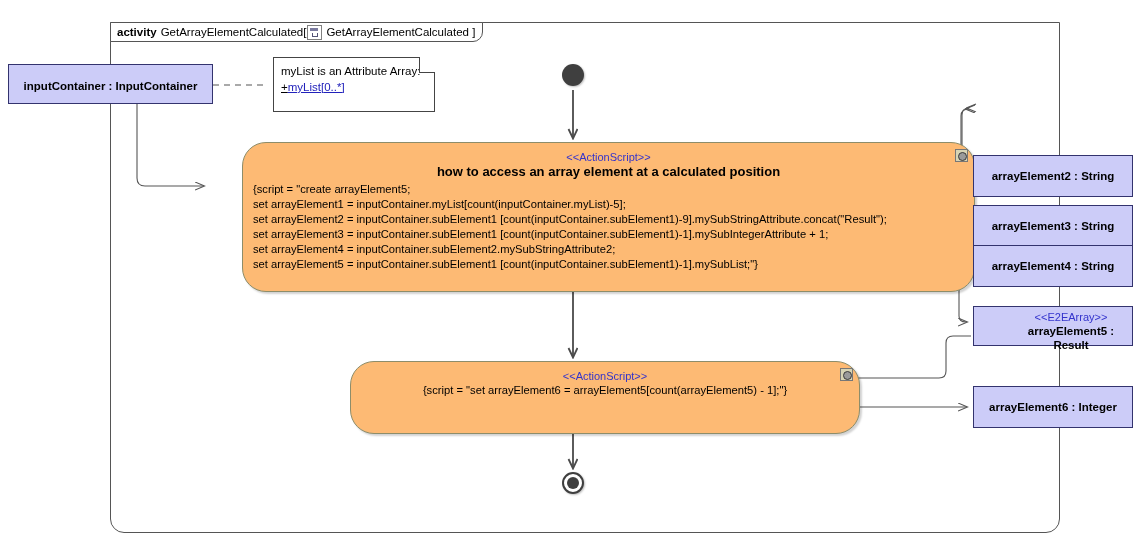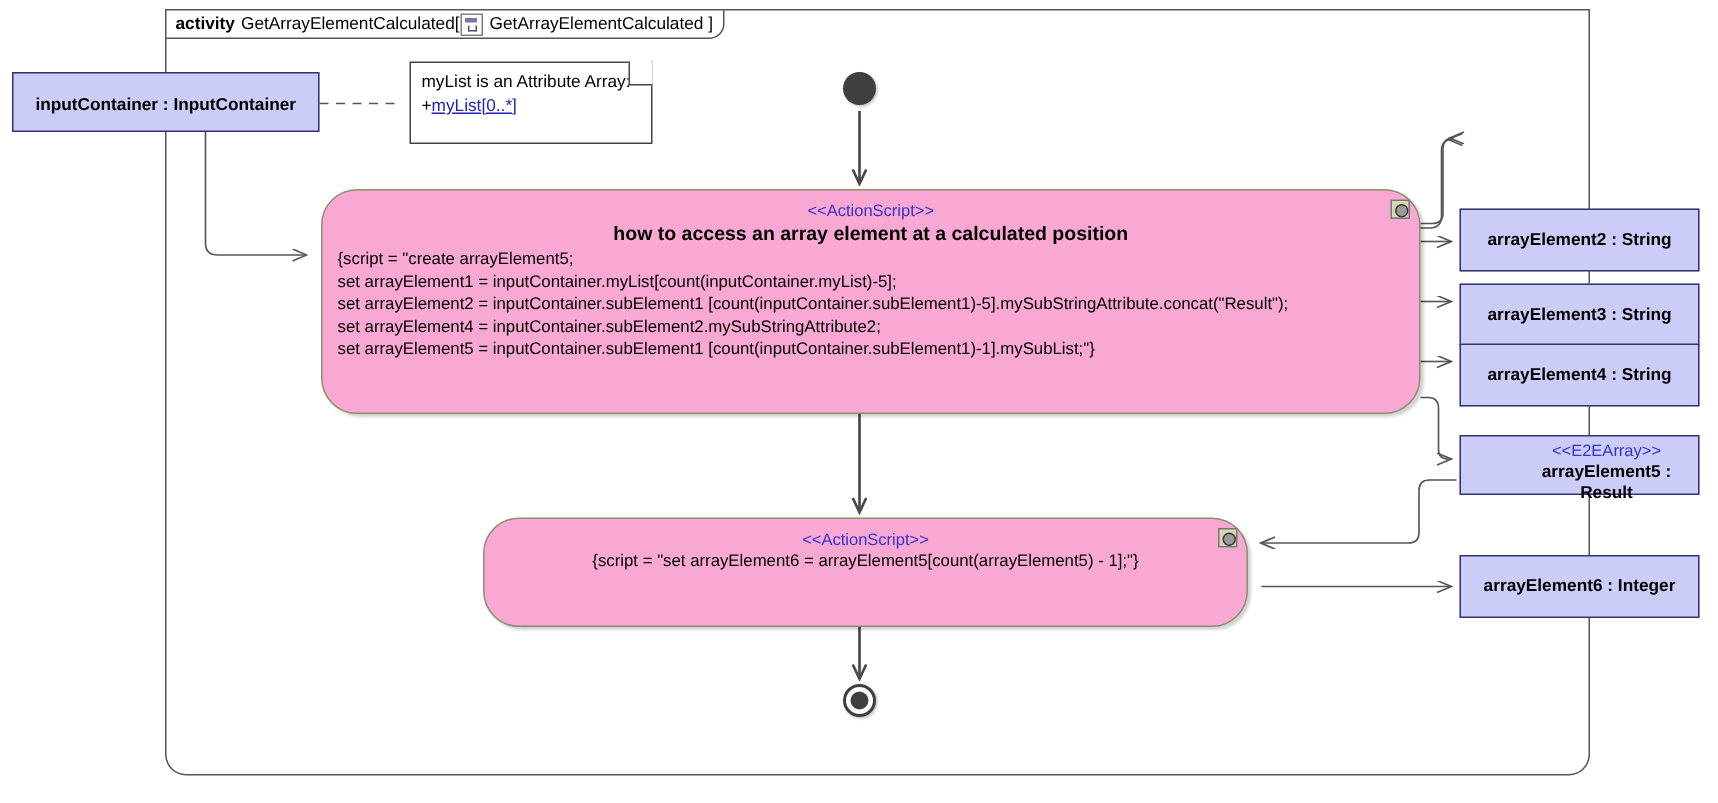--- a/index.html
+++ b/index.html
@@ -12,21 +12,21 @@
     height: 535px;
     position: relative;
     font-family: "Liberation Sans", sans-serif;
     font-size: 11px;
     color: #000000;
     overflow: hidden;
   }
 
   #canvas {
     position: absolute;
-    left: 0; top: 0;
+    left: 0; top: 16px;
     width: 1145px;
     height: 397px;
   }
 
   
   #edges {
     position: absolute;
     left: 0; top: 0;
     width: 1145px;
     height: 535px;
@@ -119,27 +119,28 @@
     font-size: 11px;
     line-height: 13px;
   }
   .obj-node .oname {
     line-height: 14px;
   }
 
   
   .action-node {
     position: absolute;
-    background: #f9a8d4;
+    background: #fdba74;
     border: 1px solid #8d8d6a;
     border-radius: 24px;
     box-sizing: border-box;
     box-shadow: 2px 2px 2px rgba(0,0,0,0.18);
     z-index: 3;
     padding: 7px 10px 6px 10px;
+    margin-left: 28px;
   }
   .action-node .stereo {
     text-align: center;
     color: #3333cc;
     font-size: 11px;
     line-height: 14px;
   }
   .action-node .title {
     text-align: center;
     font-weight: bold;
@@ -199,21 +200,21 @@
   }
   .note .fold::after {
     content: "";
     position: absolute;
     left: -1px; top: -1px;
     width: 0; height: 0;
     border-left: 15px solid transparent;
     border-top: 15px solid #ffffff;
   }
   .note-line1 { white-space: nowrap; }
-  .note-line2 { white-space: nowrap; }
+  .note-line2 { white-space: nowrap; text-decoration: underline; }
   .note-attr {
     color: #2222bb;
     text-decoration: underline;
   }
 
   
   .initial-node {
     position: absolute;
     width: 22px;
     height: 22px;
@@ -316,21 +317,22 @@
   </div>
 
   <div class="initial-node" style="left:562px; top:48px;"></div>
 
   <div class="action-node" style="left:214px; top:126px; width:733px; height:150px;">
     <div class="script-badge"></div>
     <div class="stereo">&lt;&lt;ActionScript&gt;&gt;</div>
     <div class="title">how to access an array element at a calculated position</div>
     <div class="script">{script = "create arrayElement5;</div>
     <div class="script">set arrayElement1 = inputContainer.myList[count(inputContainer.myList)-5];</div>
-    <div class="script">set arrayElement2 = inputContainer.subElement1 [count(inputContainer.subElement1)-5].mySubStringAttribute.concat("Result");</div>
+    <div class="script">set arrayElement2 = inputContainer.subElement1 [count(inputContainer.subElement1)-9].mySubStringAttribute.concat("Result");</div>
+    <div class="script">set arrayElement3 = inputContainer.subElement1 [count(inputContainer.subElement1)-1].mySubIntegerAttribute + 1;</div>
     <div class="script">set arrayElement4 = inputContainer.subElement2.mySubStringAttribute2;</div>
     <div class="script">set arrayElement5 = inputContainer.subElement1 [count(inputContainer.subElement1)-1].mySubList;"}</div>
   </div>
 
   <div class="action-node" style="left:322px; top:345px; width:510px; height:73px;">
     <div class="script-badge"></div>
     <div class="stereo">&lt;&lt;ActionScript&gt;&gt;</div>
     <div class="script centered">{script = "set arrayElement6 = arrayElement5[count(arrayElement5) - 1];"}</div>
   </div>
 

